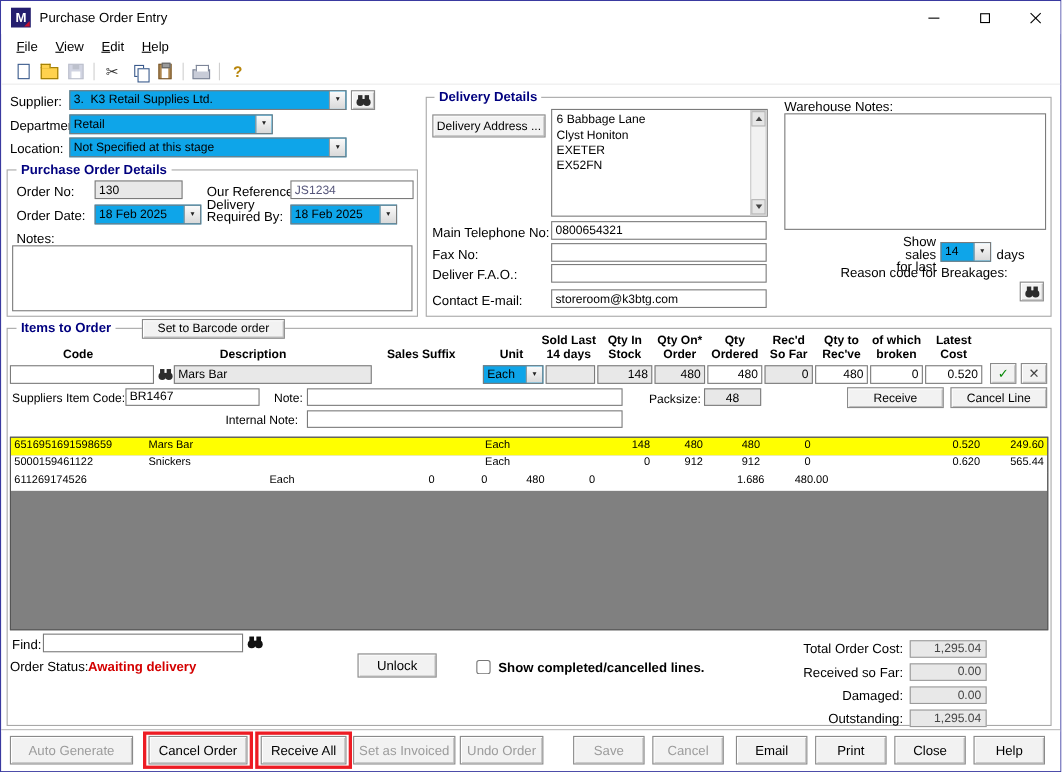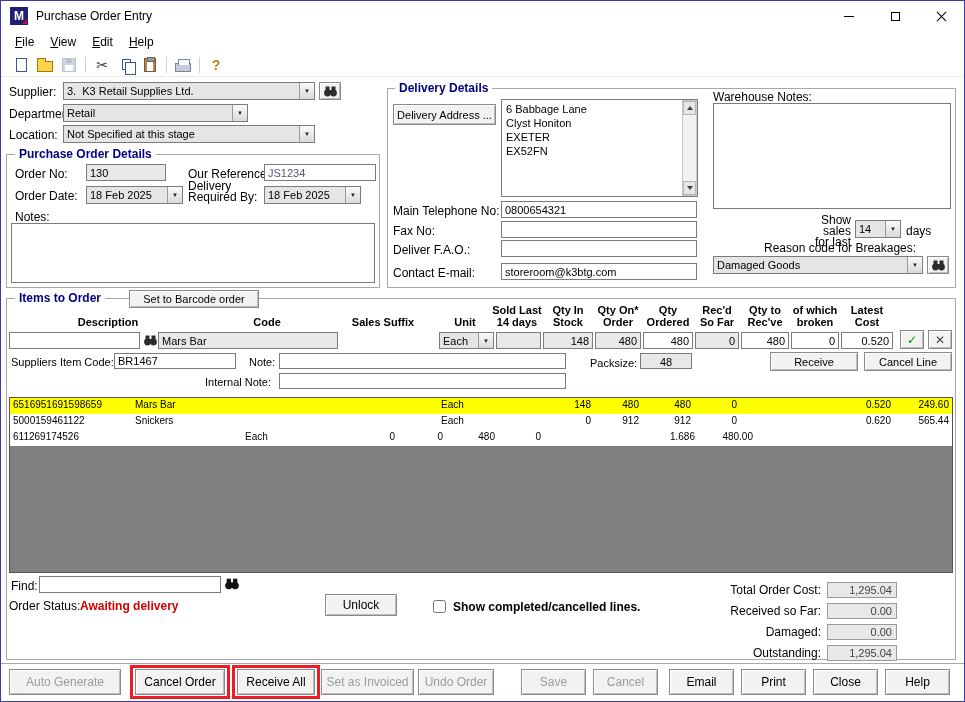--- a/index.html
+++ b/index.html
@@ -42,21 +42,21 @@
   .ic-print{width:16px;height:9px;background:#c8ccd8;border:1px solid #7d8598;position:relative;margin-top:6px;}
   .ic-print::before{content:"";position:absolute;left:2px;top:-5px;width:10px;height:5px;background:#fff;border:1px solid #7d8598;border-bottom:none;}
   .ic-help{font-weight:bold;font-size:14px;color:#b8860b;line-height:1;}
 
   
   .lbl{position:absolute;white-space:nowrap;}
   .tfield{position:absolute;height:17px;border:1px solid #7b7b7b;background:#fff;font-family:inherit;font-size:11px;padding:1px 3px;color:#000;}
   .dfield{position:absolute;height:17px;border:1px solid #7b7b7b;background:#fff;font-size:11px;padding:2px 3px;white-space:pre;overflow:hidden;}
   .gray{background:#e8e8e8;}
   .num{text-align:right;}
-  .combo{position:absolute;height:18px;border:1px solid #7b7b7b;background:#e5e5e5;display:flex;overflow:hidden;}
+  .combo{position:absolute;height:18px;border:1px solid #7b7b7b;background:#0ea5e9;display:flex;overflow:hidden;}
   .combo .val{flex:1;padding:2px 3px;white-space:pre;overflow:hidden;font-size:11px;}
   .combo .arrow{width:15px;flex:0 0 auto;background:linear-gradient(#fbfbfb,#d9d9d9);border-left:1px solid #9a9a9a;display:flex;align-items:center;justify-content:center;font-size:6px;color:#222;}
   .btn{position:absolute;background:#f2f2f2;border:1px solid #8a8a8a;box-shadow:inset 1px 1px 0 #fff,inset -1px -1px 0 #bdbdbd;display:flex;align-items:center;justify-content:center;font-size:12px;cursor:default;}
   .btn.sm{font-size:11px;}
   .btn.disabled{color:#9c9c9c;}
   .groupbox{position:absolute;border:1px solid #a8a8a8;}
   .gb-title{position:absolute;background:#fff;padding:0 4px;color:#00007f;font-weight:bold;white-space:nowrap;}
   .binoc-btn{position:absolute;width:22px;height:18px;background:#f2f2f2;border:1px solid #8a8a8a;box-shadow:inset 1px 1px 0 #fff,inset -1px -1px 0 #bdbdbd;display:flex;align-items:center;justify-content:center;}
   .binoc-plain{position:absolute;width:18px;height:14px;display:flex;align-items:center;justify-content:center;}
   textarea.notearea{position:absolute;border:1px solid #7b7b7b;background:#fff;resize:none;font-family:inherit;font-size:11px;padding:2px;}
@@ -225,46 +225,42 @@
     <div>Show sales</div>
     <div>for last</div>
   </div>
   <div class="combo" style="left:854px;top:219px;width:46px;">
     <div class="val">14</div>
     <div class="arrow">▼</div>
   </div>
   <div class="lbl" style="left:905px;top:223px;">days</div>
 
   <div class="lbl" style="left:763px;top:240px;">Reason code for Breakages:</div>
-  <div class="combo" style="left:712px;top:255px;width:210px;">
-    <div class="val">Damaged Goods</div>
-    <div class="arrow">▼</div>
-  </div>
   <div class="binoc-btn" style="left:926px;top:255px;">
     <svg width="15" height="11" viewBox="0 0 15 11">
         <rect x="2.5" y="0.5" width="4" height="4" fill="#2c2c2c"></rect>
         <rect x="8.5" y="0.5" width="4" height="4" fill="#2c2c2c"></rect>
         <rect x="5.5" y="4" width="4" height="3" fill="#2c2c2c"></rect>
         <circle cx="4.5" cy="7" r="3.4" fill="#2c2c2c"></circle>
         <circle cx="10.5" cy="7" r="3.4" fill="#2c2c2c"></circle>
       </svg>
   </div>
 
   <div class="groupbox" style="left:5px;top:297px;width:950px;height:362px;"></div>
   <div class="gb-title" style="left:14px;top:290px;">Items to Order</div>
   <div class="btn sm" style="left:128px;top:289px;width:130px;height:18px;">Set to Barcode order</div>
 
   <div class="ghead">
+    <div class="hcell c0">
+        <div></div>
+        <div>Code</div>
+      </div>
     <div class="hcell c1">
         <div></div>
         <div>Description</div>
-      </div>
-    <div class="hcell c0">
-        <div></div>
-        <div>Code</div>
       </div>
     <div class="hcell c2">
         <div></div>
         <div>Sales Suffix</div>
       </div>
     <div class="hcell c3">
         <div></div>
         <div>Unit</div>
       </div>
     <div class="hcell c4">

